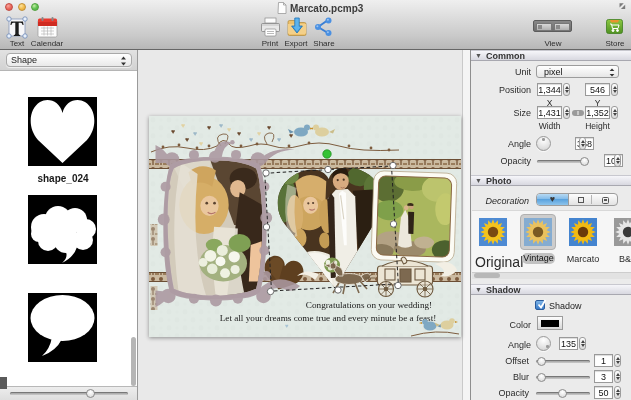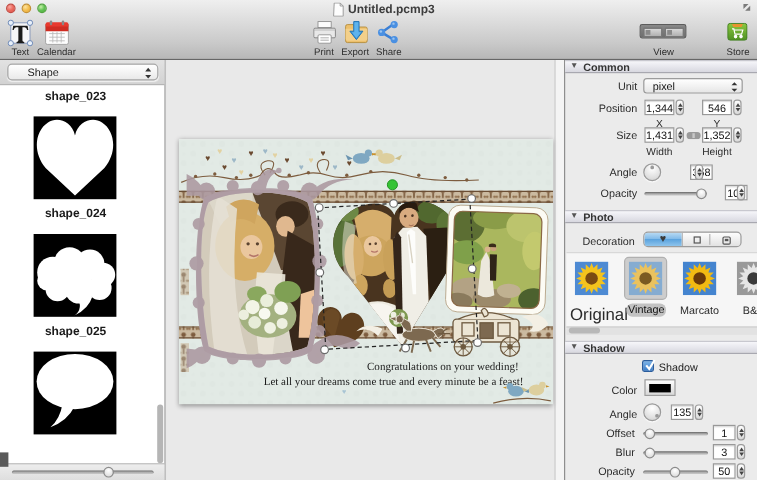--- a/index.html
+++ b/index.html
@@ -9,21 +9,21 @@
 
 #toolbar { position:absolute; left:0; top:0; width:631px; height:50px;
   background:linear-gradient(#efefef, #dddddd 35%, #cacaca 72%, #b7b7b7);
   border-bottom:1px solid #666; }
 .light { position:absolute; top:2.5px; width:8px; height:8px; border-radius:50%; }
 #titletxt { position:absolute; left:290px; top:2.5px; font-size:10px; font-weight:bold; color:#3c3c3c; }
 .tlabel { position:absolute; font-size:8px; color:#2e2e2e; text-align:center; }
 
 #sidebar { position:absolute; left:0; top:50px; width:138px; height:350px; background:#fff; border-right:1px solid #9a9a9a; }
 #ddbar { position:absolute; left:0; top:0; width:137px; height:21px; background:linear-gradient(#e2e2e2,#d2d2d2); border-bottom:1px solid #b5b5b5; }
-#dd { position:absolute; left:6px; top:3px; width:126px; height:14px; background:linear-gradient(#ffffff,#e9e9e9); border:1px solid #a9a9a9; border-radius:4px; font-size:9px; color:#222; line-height:13px; padding-left:16px; box-shadow:0 1px 1px rgba(255,255,255,.7); }
+#dd { position:absolute; left:6px; top:3px; width:126px; height:14px; background:linear-gradient(#ffffff,#e9e9e9); border:1px solid #a9a9a9; border-radius:4px; font-size:9px; color:#222; line-height:13px; padding-left:4px; box-shadow:0 1px 1px rgba(255,255,255,.7); }
 .shlabel { position:absolute; width:126px; text-align:center; font-size:10px; font-weight:bold; color:#1a1a1a; }
 .thumb { position:absolute; left:28px; width:69px; height:69px; background:#000; }
 
 #rpanel { position:absolute; left:470px; top:50px; width:161px; height:350px; background:#ebebeb; border-left:1px solid #8e8e8e; }
 .sechead { position:absolute; left:0; width:161px; height:11px; background:linear-gradient(#f6f6fa,#d8d8e0); border-top:1px solid #c8c8cf; border-bottom:1px solid #a8a8b0; font-size:9px; font-weight:bold; color:#333; line-height:10px; }
 .sechead .tri { display:inline-block; margin:0 4px 0 4px; font-size:7px; color:#555; vertical-align:top; line-height:10px;}
 .rlabel { position:absolute; font-size:9px; color:#2b2b2b; text-align:right; }
 .field { position:absolute; height:13px; background:#fff; border:1px solid #999; font-size:9px; color:#111; text-align:center; line-height:12px; box-shadow:inset 0 1px 1px rgba(0,0,0,.15); }
 .stepper { position:absolute; width:7px; height:13px; background:linear-gradient(#fdfdfd,#d9d9d9); border:1px solid #9c9c9c; border-radius:3px; }
 .stepper:before { content:""; position:absolute; left:1.2px; top:2px; border-left:2.3px solid transparent; border-right:2.3px solid transparent; border-bottom:3.2px solid #444; }
@@ -38,21 +38,21 @@
 <div id="win">
 
   <div id="toolbar">
     <div class="light" style="left:5px;  background:radial-gradient(circle at 35% 30%, #f9a8a0, #ec6a5e 50%, #d4524a); border:0.5px solid #c14a42;"></div>
     <div class="light" style="left:18px; background:radial-gradient(circle at 35% 30%, #fbe3a0, #f5bf4f 50%, #dfa33a); border:0.5px solid #c29037;"></div>
     <div class="light" style="left:31px; background:radial-gradient(circle at 35% 30%, #c8efa8, #61c354 50%, #52a83f); border:0.5px solid #51a23e;"></div>
     <svg class="abs" style="left:277px; top:2px;" width="10" height="12" viewBox="0 0 10 12">
         <path d="M1.5 0.5 h5 l2.5 2.5 v8.5 h-8 z" fill="#fdfdfd" stroke="#9a9a9a" stroke-width="0.8"></path>
         <path d="M6.5 0.5 v2.5 h2.5" fill="none" stroke="#9a9a9a" stroke-width="0.8"></path>
       </svg>
-    <div id="titletxt">Untitled.pcmp3</div>
+    <div id="titletxt">Marcato.pcmp3</div>
     <svg class="abs" style="left:617px; top:2px;" width="10" height="9" viewBox="0 0 10 9">
         <path d="M1 4 l3-3 v6 z M9 4 l-3-3 v6 z" fill="#7a7a7a" transform="rotate(45 5 4.5)"></path>
       </svg>
 
     <svg class="abs" style="left:6px; top:16px;" width="22" height="23" viewBox="0 0 22 23">
       <rect x="3" y="3" width="16" height="17" fill="#f6f6f8" stroke="#8899bb" stroke-width="0.8"></rect>
       <path d="M5 5.5 h12 l0.6 3.5 h-1 q-0.4 -2.3 -2.1 -2.3 h-1.8 v11.1 q0 1.2 1.5 1.3 v1 h-6.4 v-1 q1.5 -0.1 1.5 -1.3 V6.7 h-1.8 q-1.7 0 -2.1 2.3 h-1 z" fill="#1b1b1b"></path>
       <g fill="#e8f0fa" stroke="#6b86b5" stroke-width="0.8">
         <circle cx="3" cy="3" r="2.2"></circle>
           <circle cx="19" cy="3" r="2.2"></circle>
@@ -134,21 +134,20 @@
   </div>
 
   <div id="sidebar">
     <div id="ddbar"></div>
     <div id="dd">Shape
       <svg class="abs" style="right:4px; top:2px;" width="7" height="10" viewBox="0 0 7 10">
           <path d="M3.5 0.5 L6 3.5 H1 Z" fill="#333"></path>
           <path d="M3.5 9.5 L6 6.5 H1 Z" fill="#333"></path>
         </svg>
     </div>
-    <div class="shlabel" style="top:25px;">shape_023</div>
     <div class="thumb" style="top:47px;">
       <svg width="69" height="69" viewBox="0 0 69 69">
           <path d="M34.5 16 C32 4 20 0 12 5 C1 12 -1 30 10 43 L34.5 66 L59 43 C70 30 68 12 57 5 C49 0 37 4 34.5 16 Z" fill="#fff"></path>
         </svg>
     </div>
     <div class="shlabel" style="top:123px;">shape_024</div>
     <div class="thumb" style="top:145px;">
       <svg width="69" height="69" viewBox="0 0 69 69">
         <g fill="#fff">
         <circle cx="16" cy="32" r="13"></circle>
@@ -157,21 +156,20 @@
             <circle cx="58" cy="34" r="10"></circle>
         <circle cx="55" cy="45" r="10"></circle>
             <circle cx="38" cy="46" r="12"></circle>
             <circle cx="35" cy="35" r="14"></circle>
             <circle cx="20" cy="46" r="10"></circle>
             <circle cx="11" cy="39" r="8"></circle>
         <path d="M36 52 Q42 62 34 68 Q46 62 49 52 Z"></path>
         </g>
       </svg>
     </div>
-    <div class="shlabel" style="top:221px;">shape_025</div>
     <div class="thumb" style="top:243px;">
       <svg width="69" height="69" viewBox="0 0 69 69">
           <g fill="#fff">
             <ellipse cx="34.5" cy="25" rx="32" ry="23"></ellipse>
             <path d="M24 44 Q22 56 14 63 Q28 58 34 46 Z"></path>
           </g>
         </svg>
     </div>
 
     <div class="abs" style="left:131px; top:287px; width:5px; height:49px; background:#b5b5b5; border-radius:3px;"></div>
@@ -498,21 +496,21 @@
     <div class="stepper" style="left:108px; top:87px;"></div>
 
     <div class="rlabel" style="left:0; top:106px; width:60px;">Opacity</div>
     <div class="slider" style="left:66px; top:110px; width:52px;"></div>
     <div class="sthumb" style="left:109px; top:106.5px;"></div>
     <div class="field" style="left:133px; top:104px; width:19px;">100</div>
     <div class="stepper" style="left:143px; top:104px;"></div>
 
     <div class="sechead" style="top:125px;"><span class="tri">▼</span>Photo</div>
 
-    <div class="rlabel" style="left:0; top:146px; width:58px;">Decoration</div>
+    <div class="rlabel" style="left:0; top:146px; width:58px;font-style:italic;">Decoration</div>
     <div class="abs" style="left:65px; top:143px; width:82px; height:13px; background:linear-gradient(#fdfdfd,#e2e2e2); border:1px solid #9c9c9c; border-radius:4px;">
       <div class="abs" style="left:0; top:0; width:32px; height:11px; background:linear-gradient(#b7d9f2,#7db8e8 50%,#5ba3de 50%,#8ec4ec); border-right:1px solid #9c9c9c; border-radius:3px 0 0 3px; text-align:center; font-size:9px; color:#3a3a3a; line-height:11px;">♥</div>
       <div class="abs" style="left:41px; top:3px; width:6px; height:6px; border:1px solid #555;"></div>
       <div class="abs" style="left:54px; top:1px; width:1px; height:9px; background:#b5b5b5;"></div>
       <div class="abs" style="left:65px; top:2.5px; width:7px; height:7px; border:1px solid #555; border-radius:1.5px;">
           <div class="abs" style="left:1px; top:1px; width:2.6px; height:2.6px; background:#555;"></div>
         </div>
     </div>
 
     <div class="abs" style="left:1px; top:160px; width:160px; height:64px; background:#f6f6f6; border-top:1px solid #d8d8d8;"></div>

